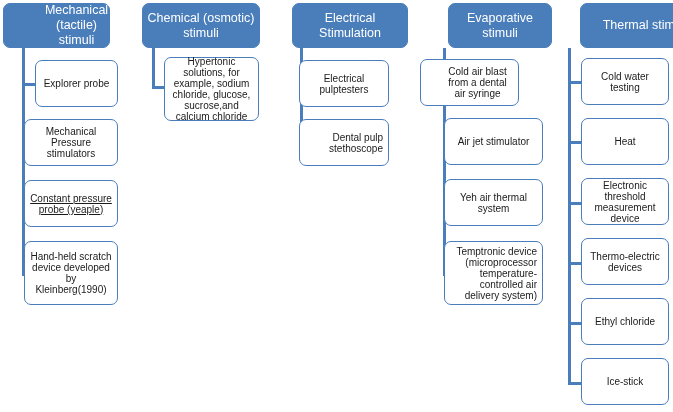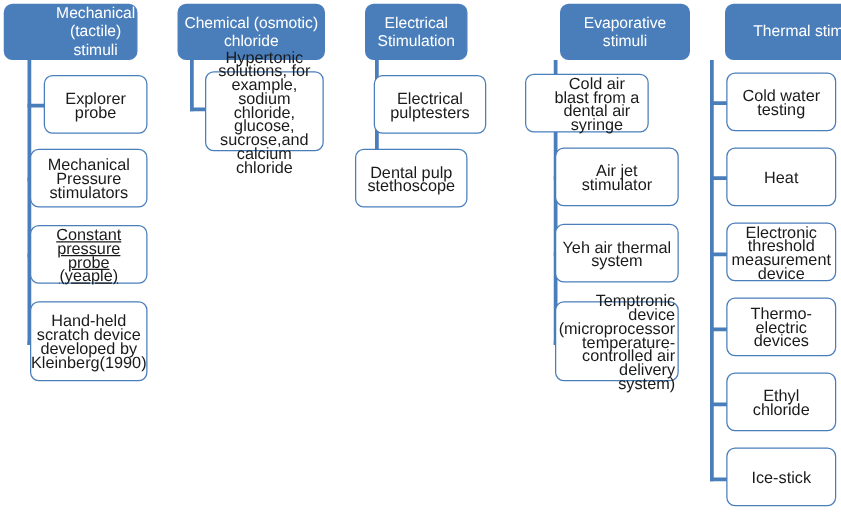--- a/index.html
+++ b/index.html
@@ -43,21 +43,21 @@
   .child-box {
     position: absolute;
     background: #ffffff;
     border: 1.3px solid #4a7ebb;
     border-radius: 7px;
     color: #1a1a1a;
     display: flex;
     align-items: center;
     justify-content: center;
     text-align: center;
-    font-size: 13px;
+    font-size: 10px;
     line-height: 11px;
     box-sizing: border-box;
     padding: 2px 5px;
   }
   .trunk {
     position: absolute;
     width: 3px;
     background: #4a7ebb;
   }
   .branch {
@@ -81,38 +81,38 @@
     <div class="branch" style="left:22px; top:203px; width:14px;"></div>
     <div class="branch" style="left:22px; top:273px; width:14px;"></div>
 
     <div class="child-box" style="left:35px; top:60px; width:83px; height:47px;">Explorer probe</div>
     <div class="child-box" style="left:24px; top:119px; width:94px; height:47px;">Mechanical Pressure stimulators</div>
     <div class="child-box" style="left:24px; top:180px; width:94px; height:47px;text-decoration:underline;">Constant pressure probe (yeaple)</div>
     <div class="child-box" style="left:24px; top:241px; width:94px; height:64px;">Hand-held scratch device developed by Kleinberg(1990)</div>
   </div>
 
   <div class="column">
-    <div class="header-box" style="left:142px; top:3px; width:118px; height:45px;">Chemical (osmotic) chloride</div>
+    <div class="header-box" style="left:142px; top:3px; width:118px; height:45px;">Chemical (osmotic) stimuli</div>
 
     <div class="trunk" style="left:152px; top:48px; height:41px;"></div>
     <div class="branch" style="left:152px; top:86px; width:13px;"></div>
 
     <div class="child-box" style="left:164px; top:57px; width:95px; height:64px;">Hypertonic solutions, for example, sodium chloride, glucose, sucrose,and calcium chloride</div>
   </div>
 
   <div class="column">
-    <div class="header-box" style="left:292px; top:3px; width:82px; height:45px;">Electrical Stimulation</div>
+    <div class="header-box" style="left:292px; top:3px; width:116px; height:45px;">Electrical Stimulation</div>
 
     <div class="trunk" style="left:300px; top:48px; height:107px;"></div>
 
     <div class="branch" style="left:300px; top:83px; width:12px;"></div>
     <div class="branch" style="left:300px; top:142px; width:12px;"></div>
 
     <div class="child-box" style="left:299px; top:60px; width:90px; height:47px;">Electrical pulptesters</div>
-    <div class="child-box" style="left:284px; top:119px; width:90px; height:47px;">Dental pulp stethoscope</div>
+    <div class="child-box" style="left:299px; top:119px; width:90px; height:47px;text-align:right;">Dental pulp stethoscope</div>
   </div>
 
   <div class="column">
     <div class="header-box" style="left:420px; top:3px; width:104px; height:45px;margin-left:28px;">Evaporative stimuli</div>
 
     <div class="trunk" style="left:443px; top:48px; height:228px;"></div>
 
     <div class="branch" style="left:443px; top:82px; width:12px;"></div>
     <div class="branch" style="left:443px; top:141px; width:12px;"></div>
     <div class="branch" style="left:443px; top:202px; width:12px;"></div>

